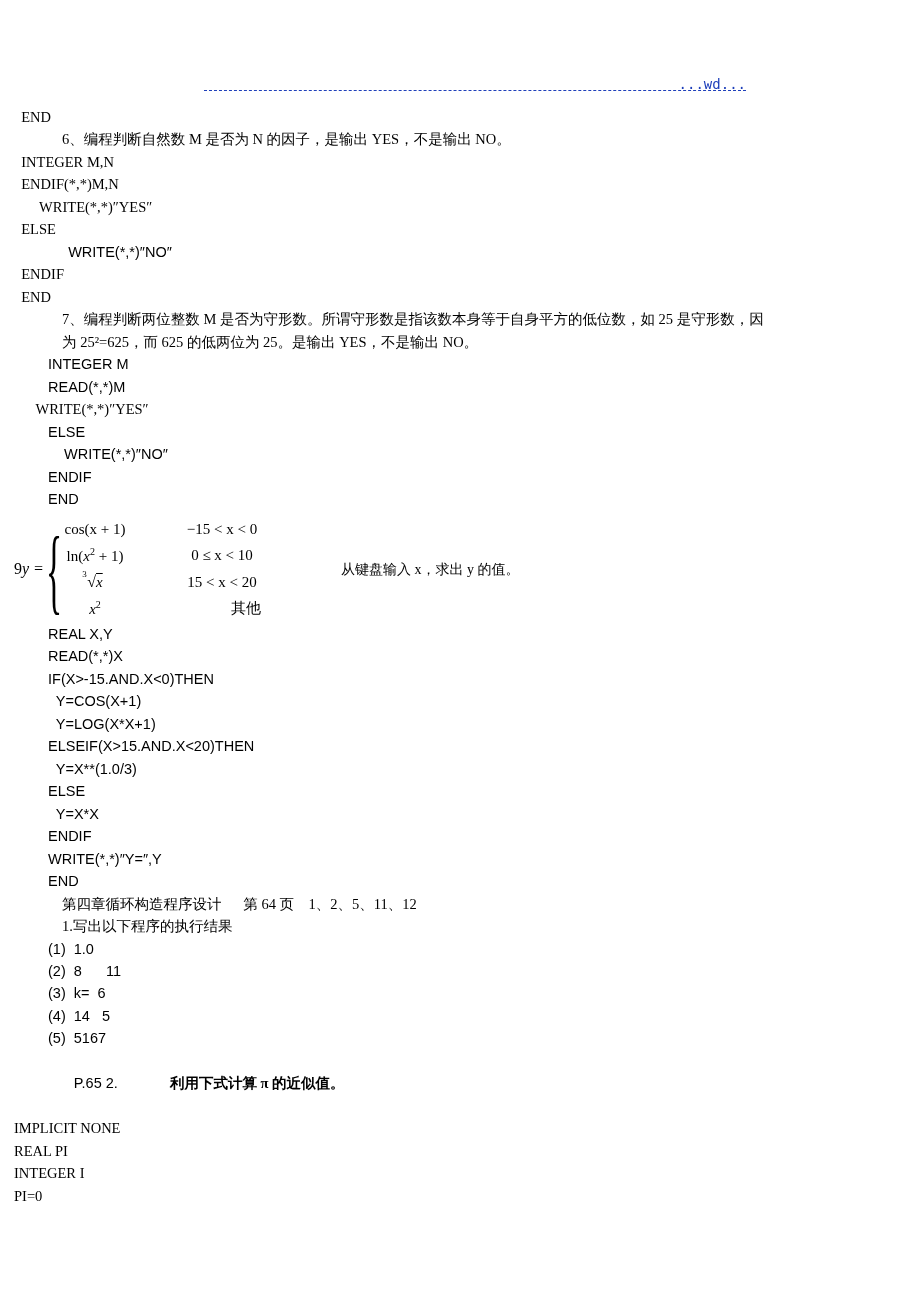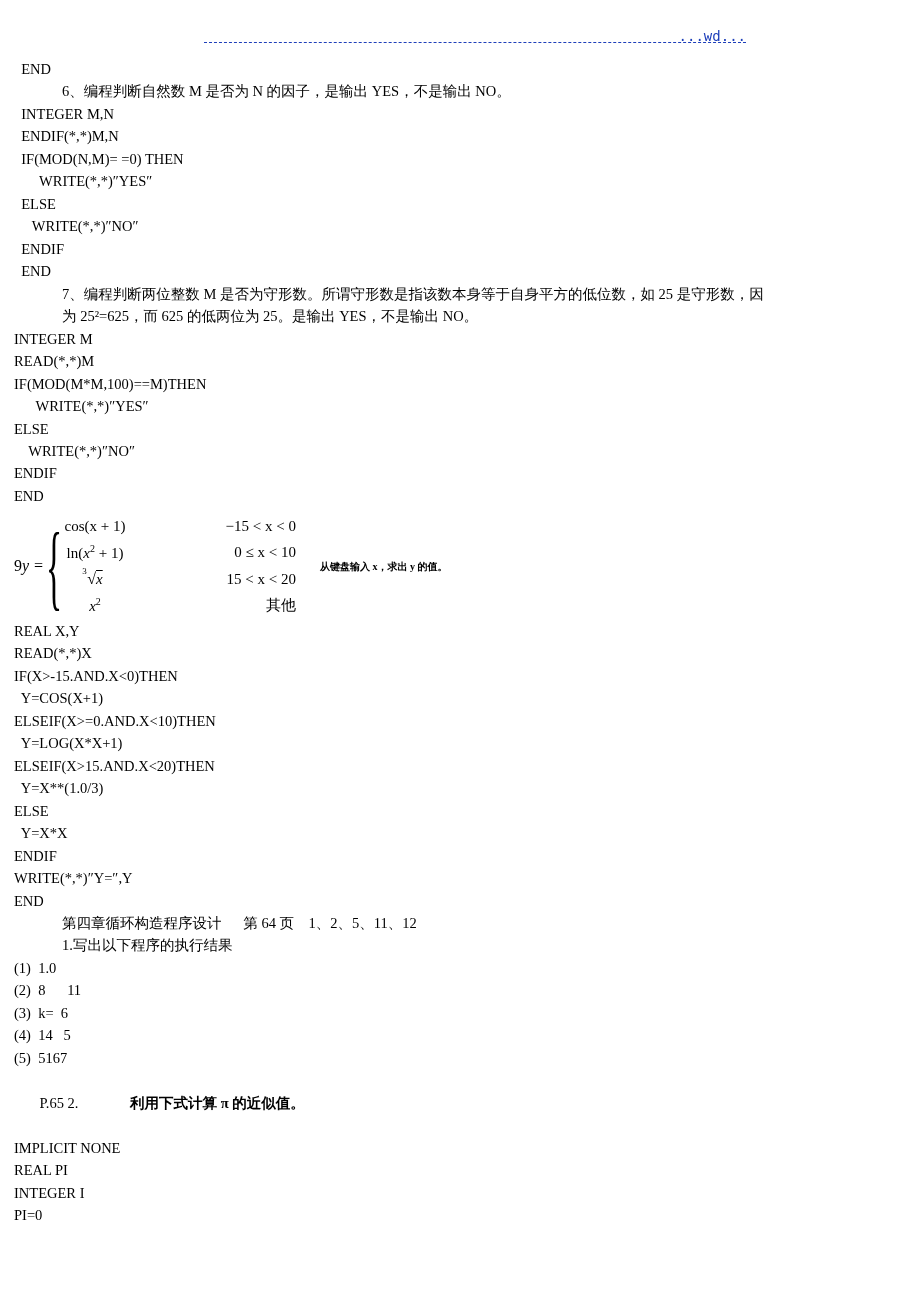--- a/index.html
+++ b/index.html
@@ -12,41 +12,42 @@
     color: #000;
     width: 920px;
   }
   .page {
     padding: 28px 14px 20px 14px;
   }
   .header-area {
     position: relative;
     height: 24px;
     margin-bottom: 6px;
+    margin-top: 48px;
   }
   .wd-label {
     position: absolute;
     right: 160px;
     top: -2px;
     color: #1e3fba;
     font-family: "SimSun", monospace;
     font-size: 14px;
   }
   .dash-line {
     position: absolute;
     left: 190px;
     right: 160px;
     top: 14px;
     border-top: 1px dashed #1e3fba;
     height: 0;
   }
   .content {
     padding-left: 0;
   }
-  .mono { font-family: Liberation Serif, serif; }
+  .mono { font-family: Liberation Sans, sans-serif; margin-left: 34px; }
   .line { white-space: pre; }
   .serif-en { font-family: "Times New Roman", serif; }
   .bold { font-weight: bold; }
   .cjk { font-family: "SimSun", "宋体", serif; margin-left: 48px; }
 
   
   .piecewise-row {
     display: flex;
     align-items: center;
     margin: 8px 0 2px 0;
@@ -70,26 +71,26 @@
   .piecewise-table {
     display: grid;
     grid-template-columns: auto auto;
     column-gap: 18px;
     row-gap: 2px;
     font-family: "Times New Roman", serif;
     font-size: 15px;
     align-items: center;
   }
   .piecewise-table .col1 { text-align: center; min-width: 70px; }
-  .piecewise-table .col2 { text-align: right; min-width: 100px; }
+  .piecewise-table .col2 { text-align: center; min-width: 100px; }
   .piecewise-prompt {
-    margin-left: 24px;
+    margin-left: 45px;
     font-family: "SimSun", serif;
-    font-weight: bold;
-    font-size: 10px;
+    font-weight: normal;
+    font-size: 14px;
   }
   .piecewise-prompt .var { font-family: "Times New Roman", serif; }
   .sup { font-size: 10px; vertical-align: super; }
   .root {
     display: inline-block;
     position: relative;
   }
   .root-index {
     font-size: 9px;
     position: absolute;
@@ -113,32 +114,30 @@
     <div class="wd-label">...wd...</div>
   </div>
 
   <div class="content">
 
     <div class="line serif-en">  END</div>
 
     <div class="line cjk">6、编程判断自然数 M 是否为 N 的因子，是输出 YES，不是输出 NO。</div>
     <div class="line serif-en">  INTEGER M,N</div>
     <div class="line serif-en">  ENDIF(*,*)M,N</div>
-    <div class="line serif-en">  IF(MOD(N,M)= =0) THEN</div>
     <div class="line serif-en">       WRITE(*,*)″YES″</div>
     <div class="line serif-en">  ELSE</div>
     <div class="line mono">     WRITE(*,*)″NO″</div>
     <div class="line serif-en">  ENDIF</div>
     <div class="line serif-en">  END</div>
 
     <div class="line cjk">7、编程判断两位整数 M 是否为守形数。所谓守形数是指该数本身等于自身平方的低位数，如 25 是守形数，因</div>
     <div class="line cjk">为 25²=625，而 625 的低两位为 25。是输出 YES，不是输出 NO。</div>
     <div class="line mono">INTEGER M</div>
     <div class="line mono">READ(*,*)M</div>
-    <div class="line mono">IF(MOD(M*M,100)==M)THEN</div>
     <div class="line serif-en">      WRITE(*,*)″YES″</div>
     <div class="line mono">ELSE</div>
     <div class="line mono">    WRITE(*,*)″NO″</div>
     <div class="line mono">ENDIF</div>
     <div class="line mono">END</div>
 
     <div class="piecewise-row">
       <div class="piecewise-left">
         <span class="serif-en">9 </span>
         <span class="serif-en ital">y = </span>
@@ -161,21 +160,20 @@
       </div>
       <div class="piecewise-prompt">
         <span>从键盘输入 </span><span class="var">x</span><span>，求出 </span><span class="var">y</span><span> 的值。</span>
       </div>
     </div>
 
     <div class="line mono">REAL X,Y</div>
     <div class="line mono">READ(*,*)X</div>
     <div class="line mono">IF(X&gt;-15.AND.X&lt;0)THEN</div>
     <div class="line mono">  Y=COS(X+1)</div>
-    <div class="line mono">ELSEIF(X&gt;=0.AND.X&lt;10)THEN</div>
     <div class="line mono">  Y=LOG(X*X+1)</div>
     <div class="line mono">ELSEIF(X&gt;15.AND.X&lt;20)THEN</div>
     <div class="line mono">  Y=X**(1.0/3)</div>
     <div class="line mono">ELSE</div>
     <div class="line mono">  Y=X*X</div>
     <div class="line mono">ENDIF</div>
     <div class="line mono">WRITE(*,*)″Y=″,Y</div>
     <div class="line mono">END</div>
 
     <div class="line cjk">第四章循环构造程序设计      第 64 页    1、2、5、11、12</div>

